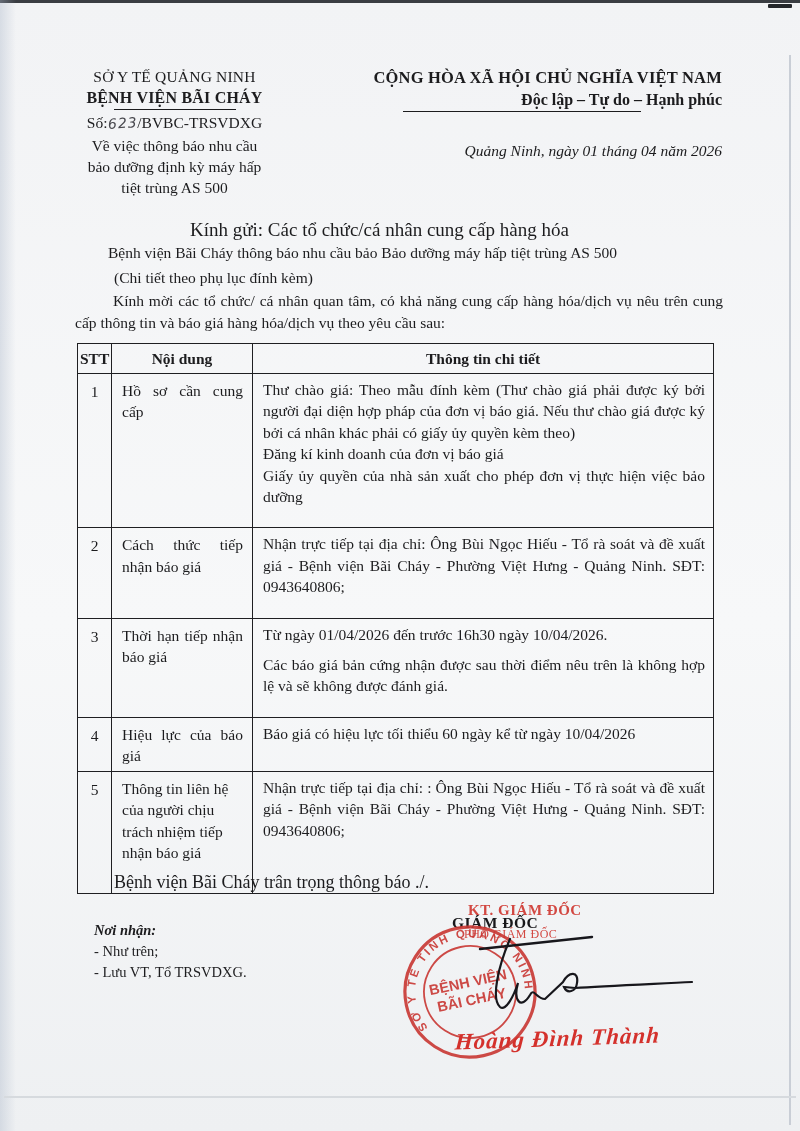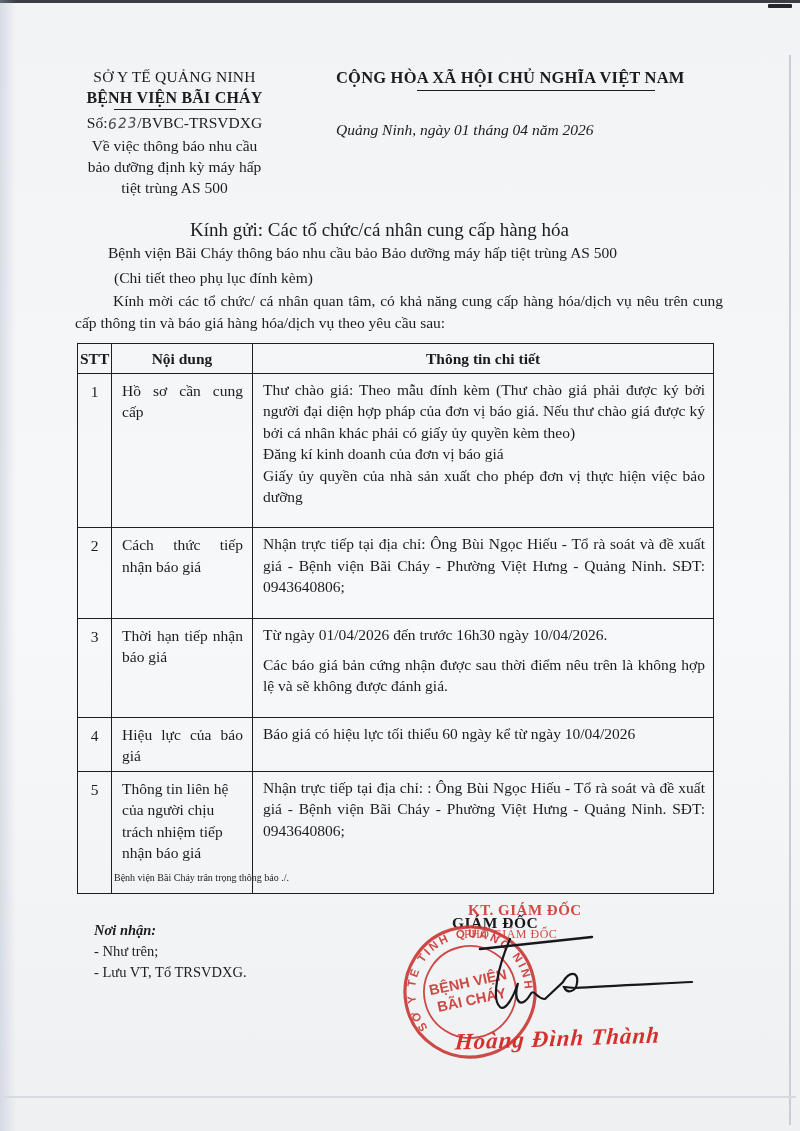--- a/index.html
+++ b/index.html
@@ -24,21 +24,21 @@
 
   
   .hdr-left{position:absolute;left:72px;top:66px;width:205px;text-align:center;font-size:15.5px;line-height:21px;}
   .hdr-left .org{letter-spacing:.2px;}
   .hdr-left .hosp{font-weight:bold;font-size:16px;letter-spacing:.2px;}
   .hdr-left .hosp-underline{display:block;width:122px;height:0;border-bottom:1.6px solid #1c1c1e;margin:1px auto 2px auto;}
   .hdr-left .doc-no{white-space:nowrap;}
   .hand{font-family:"DejaVu Sans",sans-serif;font-style:italic;color:#4a4a50;
         display:inline-block;transform:rotate(-4deg);font-size:14px;letter-spacing:1px;}
   .hdr-left .subject{margin-top:1px;}
-  .hdr-right{position:absolute;left:336px;top:68px;width:400px;text-align:left;}
+  .hdr-right{position:absolute;left:322px;top:68px;width:400px;text-align:right;}
   .hdr-right .motto1{font-weight:bold;font-size:16.5px;letter-spacing:.2px;white-space:nowrap;}
   .hdr-right .motto2{font-weight:bold;font-size:16px;margin-top:3px;}
   .hdr-right .motto-underline{display:block;width:238px;height:0;border-bottom:1.6px solid #1c1c1e;margin:2px auto 0 auto;}
   .hdr-right .dateline{font-style:italic;font-size:15.5px;margin-top:30px;}
 
   
   .p-kinhgui{position:absolute;left:190px;top:219px;font-size:19px;}
   .p-intro1{position:absolute;left:108px;top:244px;font-size:15.5px;}
   .p-intro2{position:absolute;left:114px;top:269px;font-size:15.5px;}
   .p-intro3{position:absolute;left:75px;top:290px;width:648px;font-size:15.5px;
@@ -52,21 +52,21 @@
   table.quote th,table.quote td{border:1.6px solid #1f1f22;vertical-align:top;line-height:21.4px;margin-left:44px;}
   table.quote th{font-weight:bold;text-align:center;padding:3px 2px;height:23px;vertical-align:middle;}
   td.stt{text-align:center;padding-top:7px;}
   td.topic{padding:6px 9px 4px 10px;text-align:justify;}
   td.detail{padding:5px 8px 20px 10px;text-align:justify;}
   td.detail p{margin:0;}
   td.detail p.spaced{margin-top:9px;}
   tr.r1{height:138px;} tr.r2{height:87px;} tr.r3{height:89px;} tr.r4{height:54px;} tr.r5{height:122px;}
 
   
-  .closing{position:absolute;left:114px;top:872px;font-size:10px;}
+  .closing{position:absolute;left:114px;top:872px;font-size:18px;}
   .recipients{position:absolute;left:94px;top:920px;font-size:14.5px;line-height:21px;}
   .recipients .lbl{font-weight:bold;font-style:italic;}
 
   
   .sig-red1{position:absolute;left:468px;top:902px;width:190px;
             color:#d03a33;font-weight:bold;font-size:15px;letter-spacing:.5px;opacity:.92;}
   .sig-black{position:absolute;left:452px;top:914px;width:190px;text-align:left;
             color:#17171a;font-weight:bold;font-size:15.5px;letter-spacing:.5px;}
   .sig-red2{position:absolute;left:464px;top:927px;width:200px;text-align:left;
             color:#d03a33;font-weight:normal;font-size:12px;letter-spacing:.5px;opacity:.92;}
@@ -94,20 +94,21 @@
     <div class="doc-no"><span>Số:</span><span class="hand">623</span><span>/BVBC-TRSVDXG</span></div>
     <div class="subject">
       <div>Về việc thông báo nhu cầu</div>
       <div>bảo dưỡng định kỳ máy hấp</div>
       <div>tiệt trùng AS 500</div>
     </div>
   </div>
 
   <div class="hdr-right">
     <div class="motto1">CỘNG HÒA XÃ HỘI CHỦ NGHĨA VIỆT NAM</div>
+    <div class="motto2">Độc lập – Tự do – Hạnh phúc</div>
     <span class="motto-underline"></span>
     <div class="dateline">Quảng Ninh, ngày 01 tháng 04 năm 2026</div>
   </div>
 
   <div class="p-kinhgui">Kính gửi: Các tổ chức/cá nhân cung cấp hàng hóa</div>
   <div class="p-intro1">Bệnh viện Bãi Cháy thông báo nhu cầu bảo Bảo dưỡng máy hấp tiệt trùng AS 500</div>
   <div class="p-intro2">(Chi tiết theo phụ lục đính kèm)</div>
   <div class="p-intro3">Kính mời các tổ chức/ cá nhân quan tâm, có khả năng cung cấp hàng hóa/dịch vụ nêu trên cung cấp thông tin và báo giá hàng hóa/dịch vụ theo yêu cầu sau:</div>
 
   <table class="quote">

